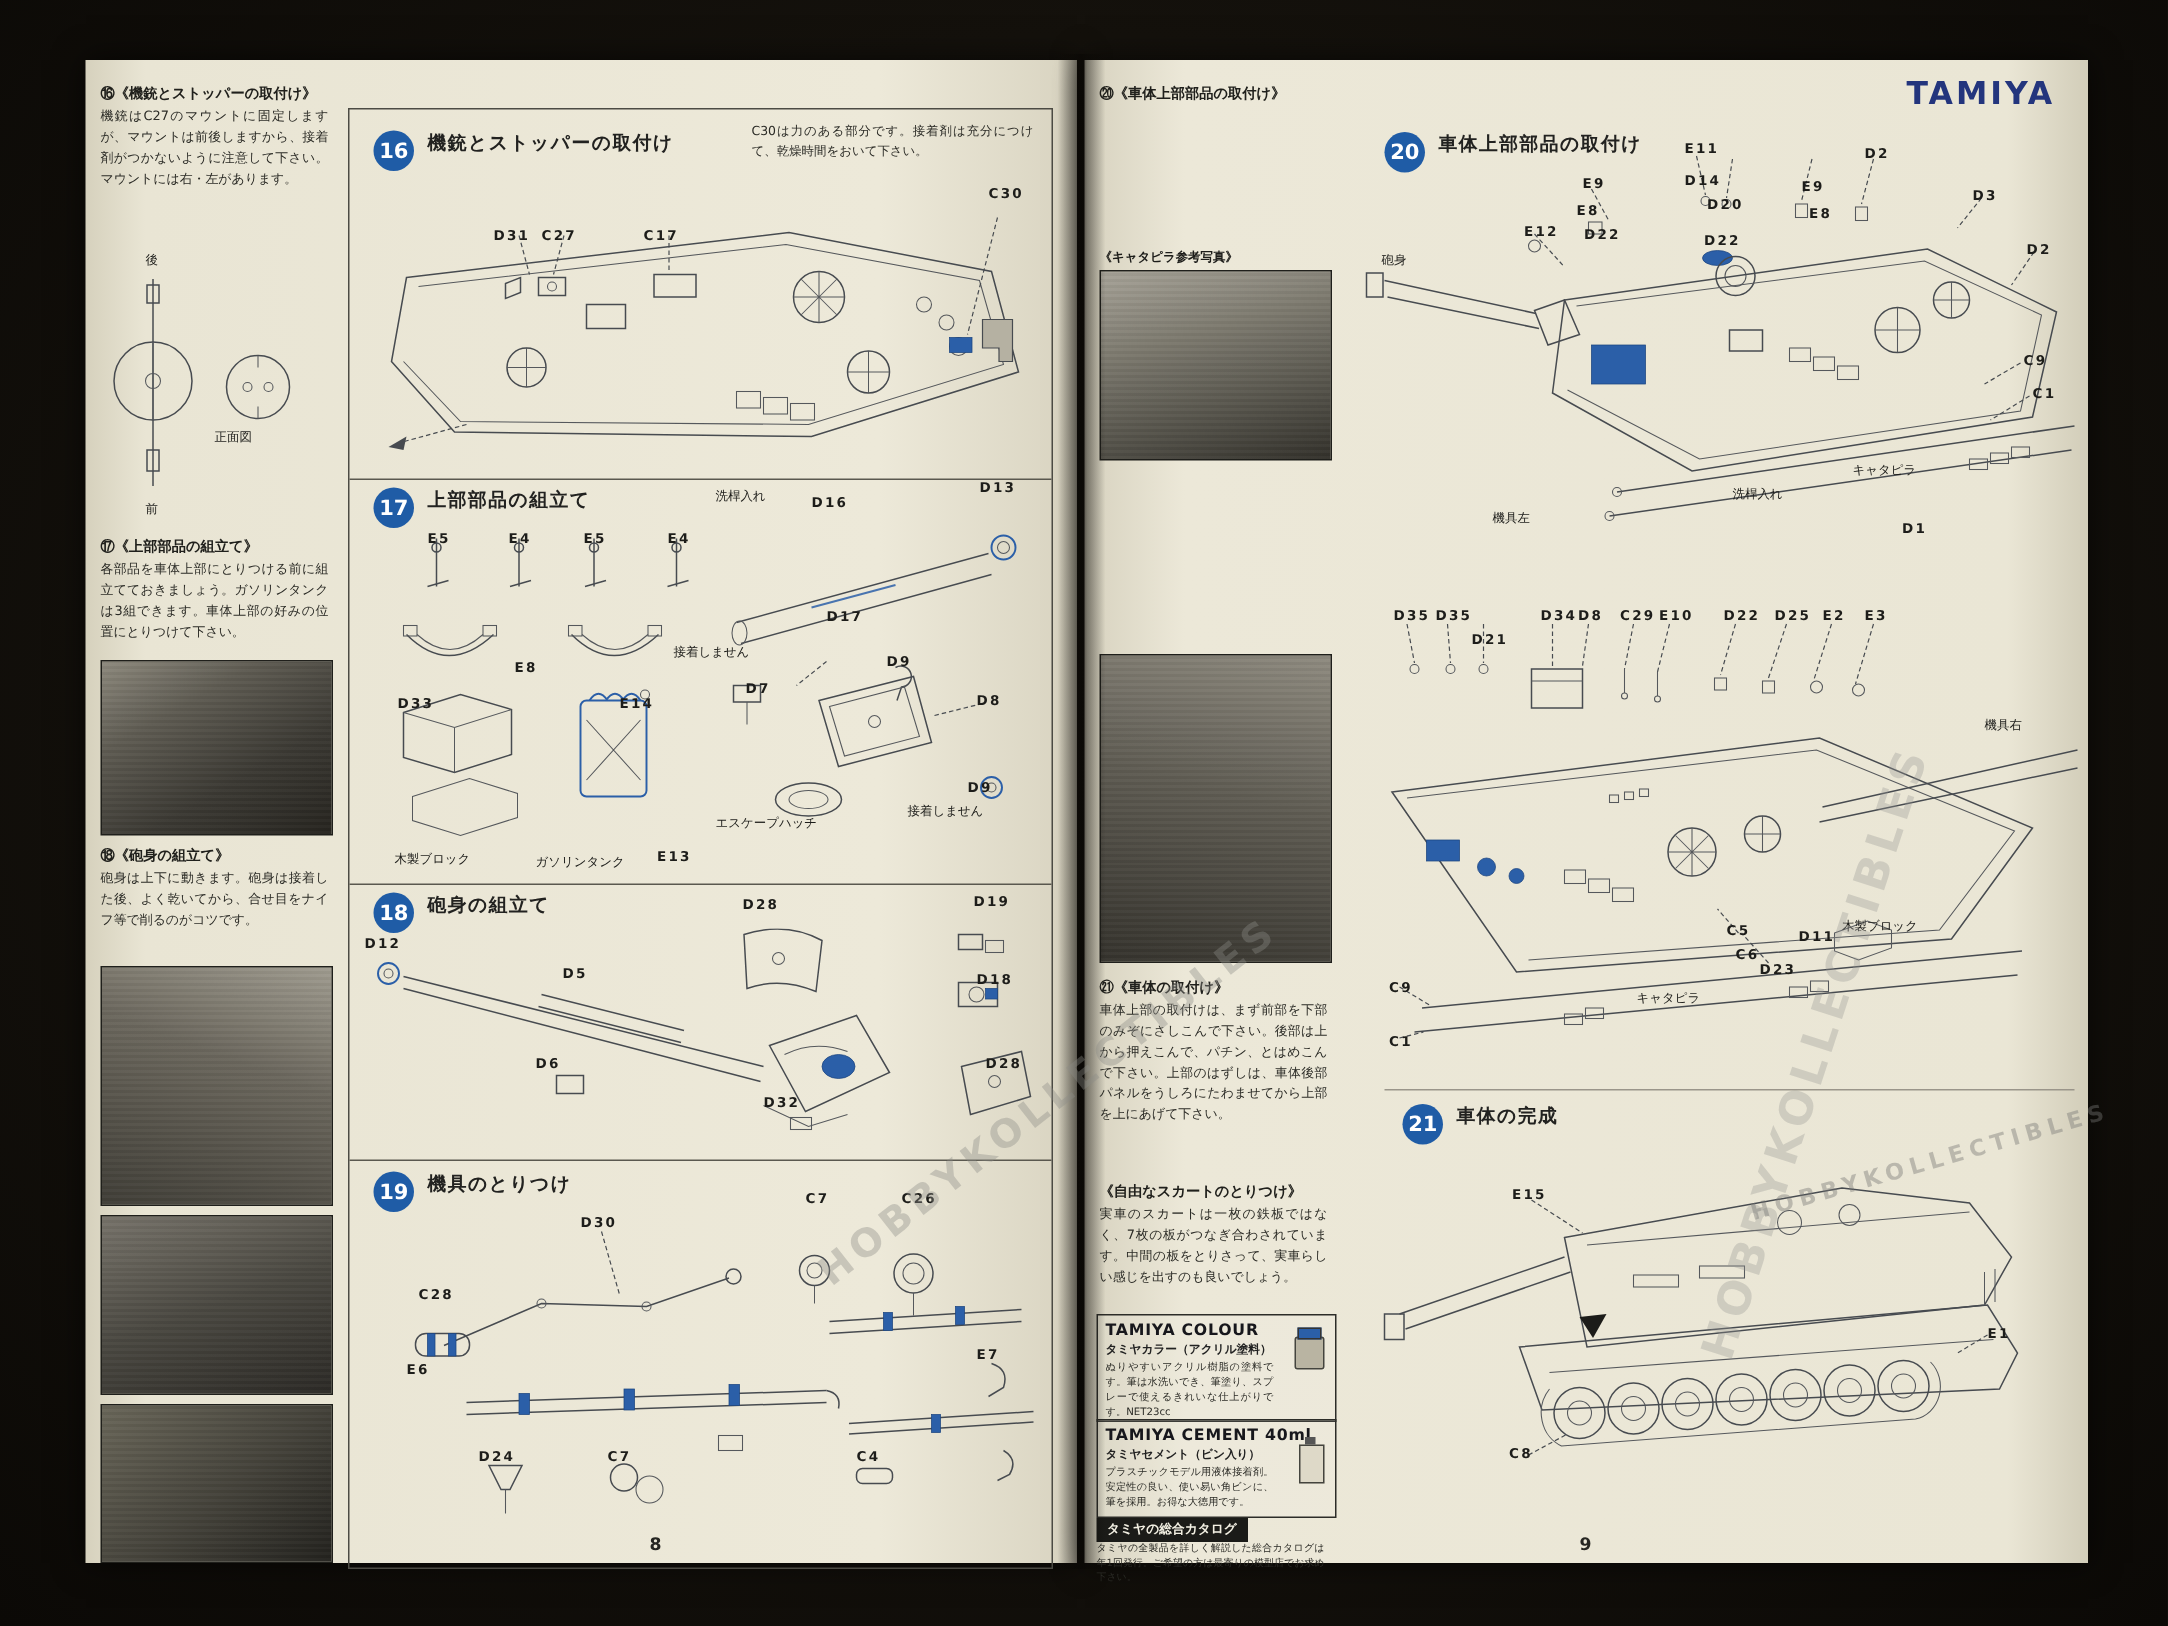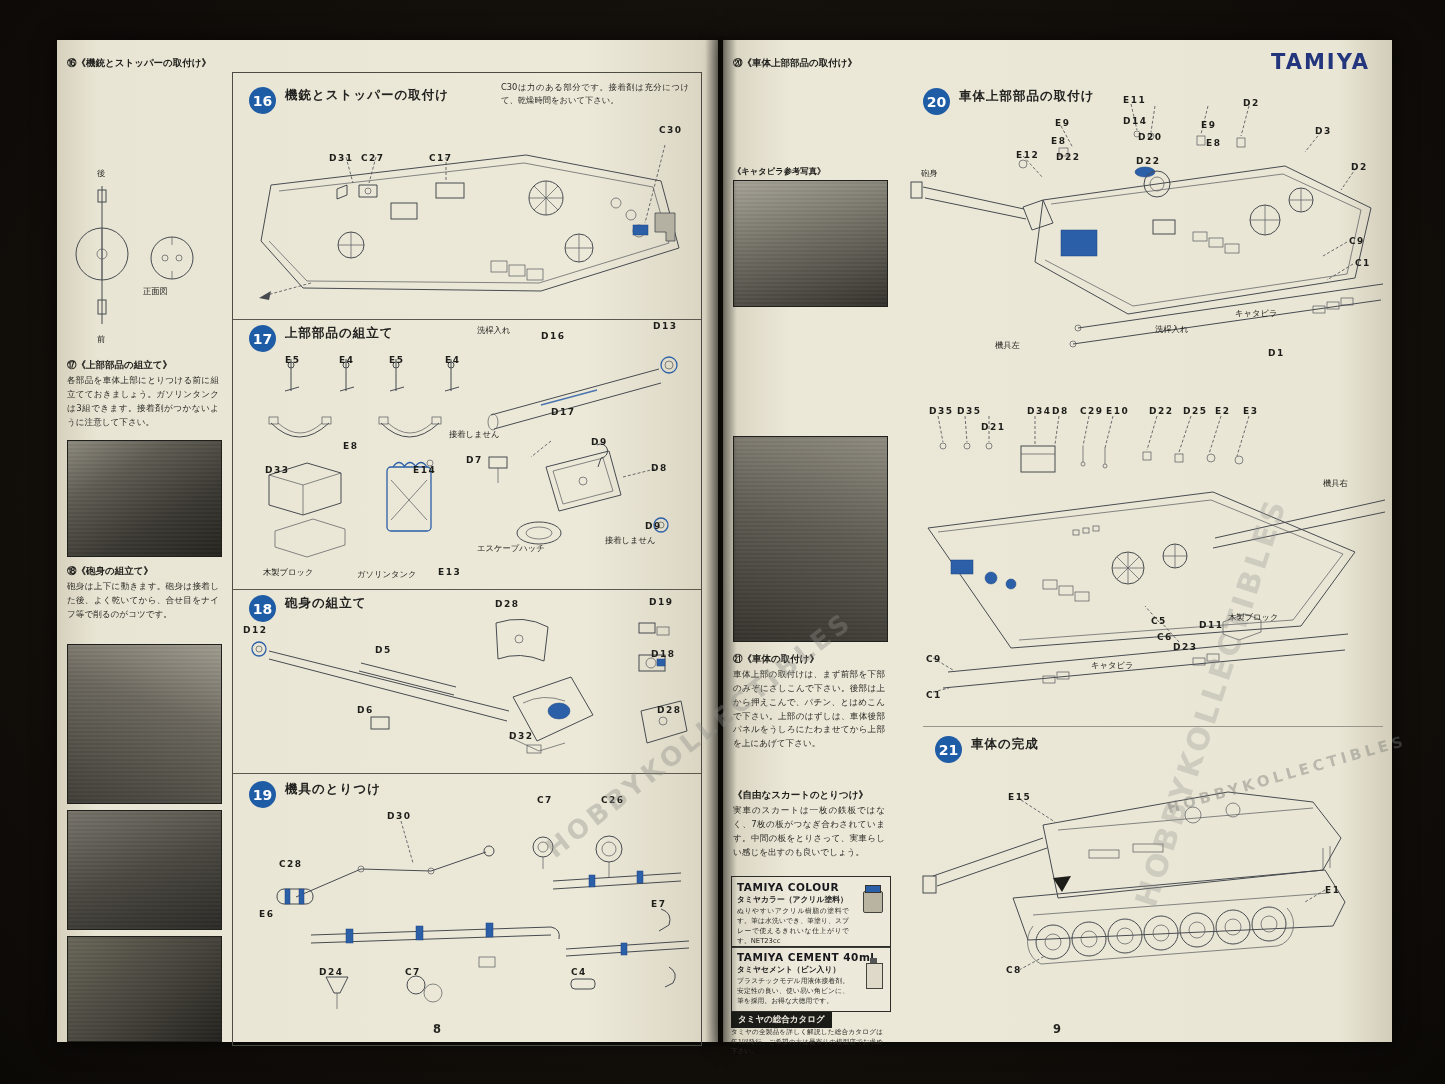--- a/index.html
+++ b/index.html
@@ -52,40 +52,41 @@
 </style>
 </head>
 <body>
 
 <div class="stage">
 
   <div class="page page-left">
 
     <div class="sb-block" style="left:10px;top:16px">
       <div class="note-title">⑯《機銃とストッパーの取付け》</div>
+      <div class="note-body">機銃はC27のマウントに固定しますが、マウントは前後しますから、接着剤がつかないように注意して下さい。マウントには右・左があります。</div>
     </div>
     <span class="cap" style="left:40px;top:128px">後</span>
     <svg class="diag" style="left:15px;top:142px" width="150" height="150">
       <line class="d-ln" x1="30" y1="4" x2="30" y2="142"></line>
       <rect class="d-ln" x="26" y="8" width="8" height="12"></rect>
       <rect class="d-ln" x="26" y="118" width="8" height="14"></rect>
       <circle class="d-ln" cx="30" cy="72" r="26"></circle>
       <circle class="d-th" cx="30" cy="72" r="5"></circle>
       <path class="d-th" d="M30,46 v52"></path>
       <circle class="d-ln" cx="100" cy="76" r="21"></circle>
       <circle class="d-th" cx="93" cy="76" r="3"></circle>
         <circle class="d-th" cx="107" cy="76" r="3"></circle>
       <path class="d-th" d="M100,55 v8 M100,89 v8"></path>
     </svg>
     <span class="cap" style="left:86px;top:246px">正面図</span>
     <span class="cap" style="left:40px;top:294px">前</span>
 
     <div class="sb-block" style="left:10px;top:318px">
       <div class="note-title">⑰《上部部品の組立て》</div>
-      <div class="note-body">各部品を車体上部にとりつける前に組立てておきましょう。ガソリンタンクは3組できます。接着剤がつかないように注意して下さい。</div>
+      <div class="note-body">各部品を車体上部にとりつける前に組立てておきましょう。ガソリンタンクは3組できます。車体上部の好みの位置にとりつけて下さい。</div>
     </div>
     <div class="photo ph1" style="left:10px;top:400px;width:153px;height:115px"></div>
 
     <div class="sb-block" style="left:10px;top:524px">
       <div class="note-title">⑱《砲身の組立て》</div>
       <div class="note-body">砲身は上下に動きます。砲身は接着した後、よく乾いてから、合せ目をナイフ等で削るのがコツです。</div>
     </div>
     <div class="photo ph2" style="left:10px;top:604px;width:153px;height:158px"></div>
     <div class="photo ph3" style="left:10px;top:770px;width:153px;height:118px"></div>
     <div class="photo ph4" style="left:10px;top:896px;width:153px;height:104px"></div>
@@ -147,21 +148,21 @@
       <span class="pl" style="left:156px;top:282px">E5</span>
       <span class="pl" style="left:212px;top:282px">E4</span>
       <span class="pl" style="left:110px;top:368px">E8</span>
       <span class="pl" style="left:32px;top:392px">D33</span>
       <span class="pl" style="left:180px;top:392px">E14</span>
       <span class="pl" style="left:205px;top:494px">E13</span>
       <span class="pl" style="left:308px;top:258px">D16</span>
       <span class="pl" style="left:420px;top:248px">D13</span>
       <span class="pl" style="left:318px;top:334px">D17</span>
       <span class="pl" style="left:358px;top:364px">D9</span>
-      <span class="pl" style="left:233px;top:382px">D7</span>
+      <span class="pl" style="left:264px;top:382px">D7</span>
       <span class="pl" style="left:418px;top:390px">D8</span>
       <span class="pl" style="left:412px;top:448px">D9</span>
 
       <span class="cap" style="left:244px;top:252px">洗桿入れ</span>
       <span class="cap" style="left:216px;top:356px">接着しません</span>
       <span class="cap" style="left:372px;top:462px">接着しません</span>
       <span class="cap" style="left:244px;top:470px">エスケープハッチ</span>
       <span class="cap" style="left:30px;top:494px">木製ブロック</span>
       <span class="cap" style="left:124px;top:496px">ガソリンタンク</span>
 
@@ -255,21 +256,21 @@
 
       <div class="step-head" style="left:16px;top:708px">
         <div class="step-circle">19</div>
         <div class="step-title">機具のとりつけ</div>
       </div>
 
       <span class="pl" style="left:154px;top:738px">D30</span>
       <span class="pl" style="left:304px;top:722px">C7</span>
       <span class="pl" style="left:368px;top:722px">C26</span>
       <span class="pl" style="left:46px;top:786px">C28</span>
-      <span class="pl" style="left:26px;top:836px">E6</span>
+      <span class="pl" style="left:38px;top:836px">E6</span>
       <span class="pl" style="left:418px;top:826px">E7</span>
       <span class="pl" style="left:86px;top:894px">D24</span>
       <span class="pl" style="left:172px;top:894px">C7</span>
       <span class="pl" style="left:338px;top:894px">C4</span>
 
       <svg class="diag" style="left:8px;top:734px" width="452" height="230" viewBox="0 0 452 230">
         <polyline class="d-ln" points="55,90 120,62 190,64 245,45"></polyline>
         <circle class="d-th" cx="120" cy="62" r="3"></circle>
           <circle class="d-th" cx="190" cy="64" r="3"></circle>
           <circle class="d-ln" cx="248" cy="44" r="5"></circle>

